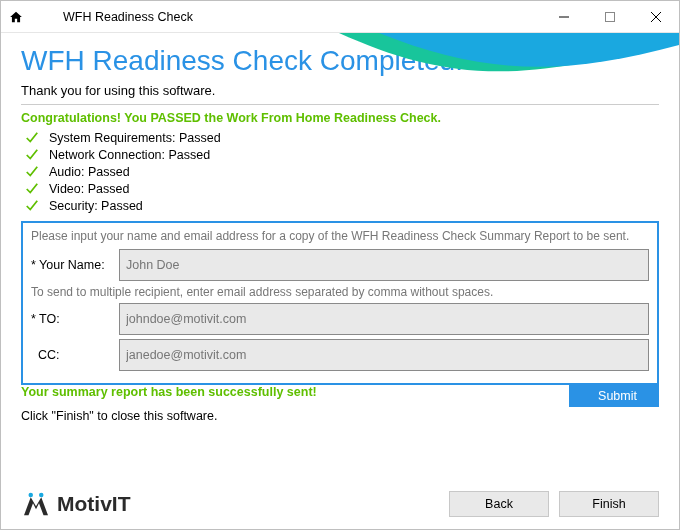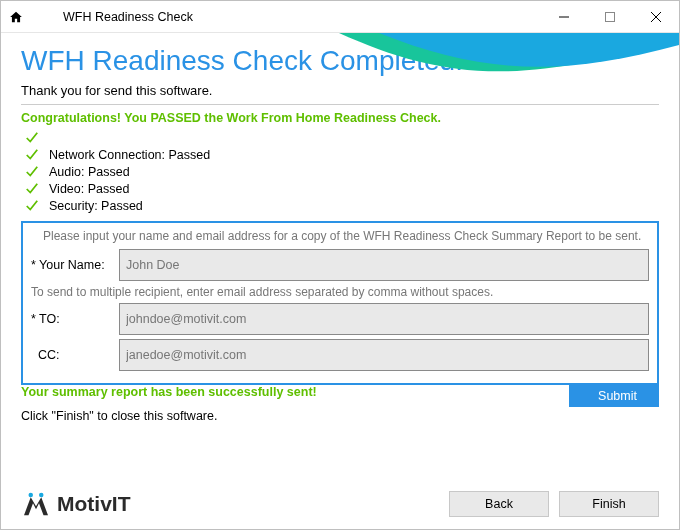--- a/index.html
+++ b/index.html
@@ -12,21 +12,21 @@
   .winbtn { width: 46px; display: flex; align-items: center; justify-content: center; color: #444; }
   .swoosh { position: absolute; top: 32px; right: 0; width: 340px; height: 58px; pointer-events: none; }
   .content { padding: 8px 20px 0 20px; }
   h1 { font-size: 28px; font-weight: 400; color: #2a92e5; margin: 4px 0 6px 0; }
   .thanks { margin: 0 0 6px 0; }
   hr { border: none; border-top: 1px solid #ccc; margin: 4px 0 6px 0; }
   .congrats { color: #5fbf00; font-weight: bold; font-size: 12.5px; margin-bottom: 6px; }
   .checkrow { display: flex; align-items: center; margin: 3px 0 3px 4px; font-size: 12.5px; }
   .checkrow svg { width: 14px; height: 14px; margin-right: 10px; }
   .formbox { border: 2px solid #2a92e5; padding: 6px 8px 8px 8px; margin-top: 8px; }
-  .forminstr { color: #777; font-size: 12px; margin-bottom: 6px; margin-left: 12px; }
+  .forminstr { color: #777; font-size: 12px; margin-bottom: 6px; }
   .formrow { display: flex; align-items: center; margin: 4px 0; }
   .formrow label { width: 88px; font-size: 12.5px; }
   .formrow input { flex: 1; height: 32px; padding: 2px 6px; border: 1px solid #8a8a8a; background: #e9e9e9; color: #777; font-size: 12.5px; font-family: inherit; }
   .hint { color: #777; font-size: 12px; margin: 4px 0; }
   .sentrow { display: flex; align-items: flex-start; }
   .sentmsg { color: #5fbf00; font-weight: bold; flex: 1; font-size: 12.5px; }
   .submitbtn { background: #2a92e5; color: #fff; border: none; width: 90px; height: 22px; font-size: 12.5px; padding-left: 13px; }
   .finishmsg { margin-top: 2px; font-size: 12.5px; }
   .footer { position: absolute; left: 0; right: 0; bottom: 0; height: 50px; display: flex; align-items: center; padding: 0 20px; }
   .logo { display: flex; align-items: center; font-size: 21px; font-weight: 600; color: #2b2b2b; }
@@ -64,28 +64,29 @@
     </div>
   </div>
 
   <svg class="swoosh" viewBox="0 0 340 58" preserveAspectRatio="none">
     <path d="M0 0 C 100 45, 180 55, 340 5 L340 0 Z" fill="#18c59b"></path>
     <path d="M40 0 C 140 40, 220 45, 340 12 L340 0 Z" fill="#1aa8e0"></path>
   </svg>
 
   <div class="content">
     <h1>WFH Readiness Check Completed!</h1>
-    <p class="thanks">Thank you for send this software.</p>
+    <p class="thanks">Thank you for using this software.</p>
     <hr>
     <div class="congrats">Congratulations! You PASSED the Work From Home Readiness Check.</div>
 
     <div class="checkrow">
       <svg viewBox="0 0 16 16">
           <path d="M2 8 L6 12 L14 2" stroke="#5fbf00" stroke-width="2" fill="none"></path>
         </svg>
+      <span>System Requirements:  Passed</span>
     </div>
     <div class="checkrow">
       <svg viewBox="0 0 16 16">
           <path d="M2 8 L6 12 L14 2" stroke="#5fbf00" stroke-width="2" fill="none"></path>
         </svg>
       <span>Network Connection:  Passed</span>
     </div>
     <div class="checkrow">
       <svg viewBox="0 0 16 16">
           <path d="M2 8 L6 12 L14 2" stroke="#5fbf00" stroke-width="2" fill="none"></path>

